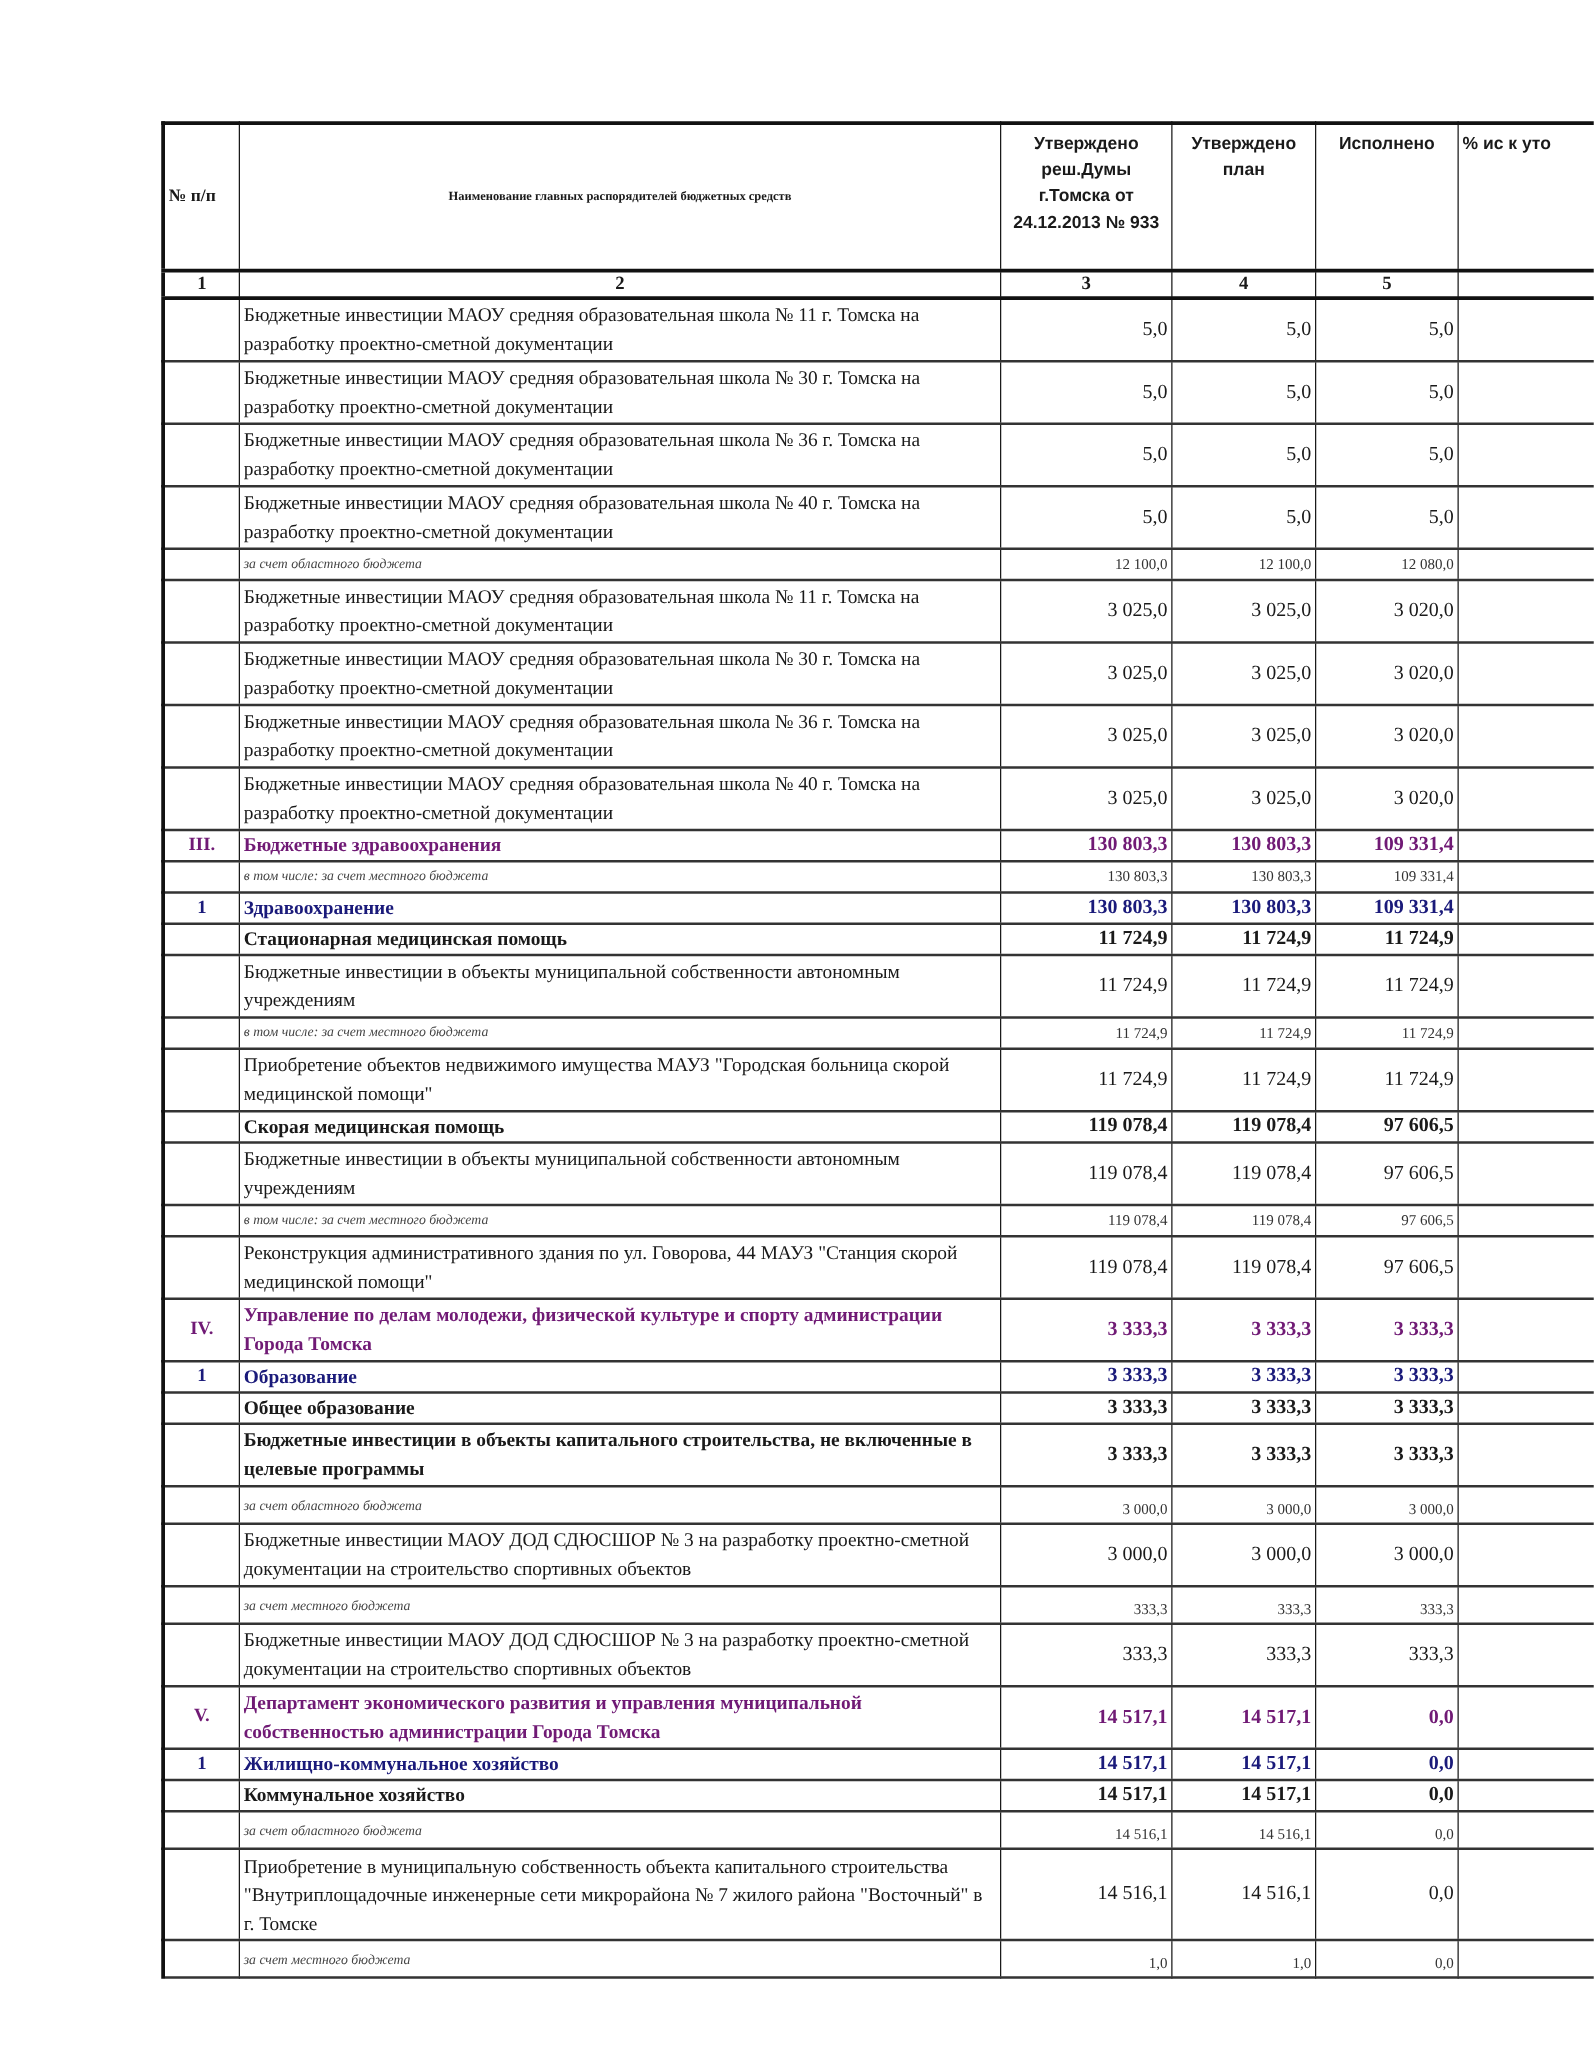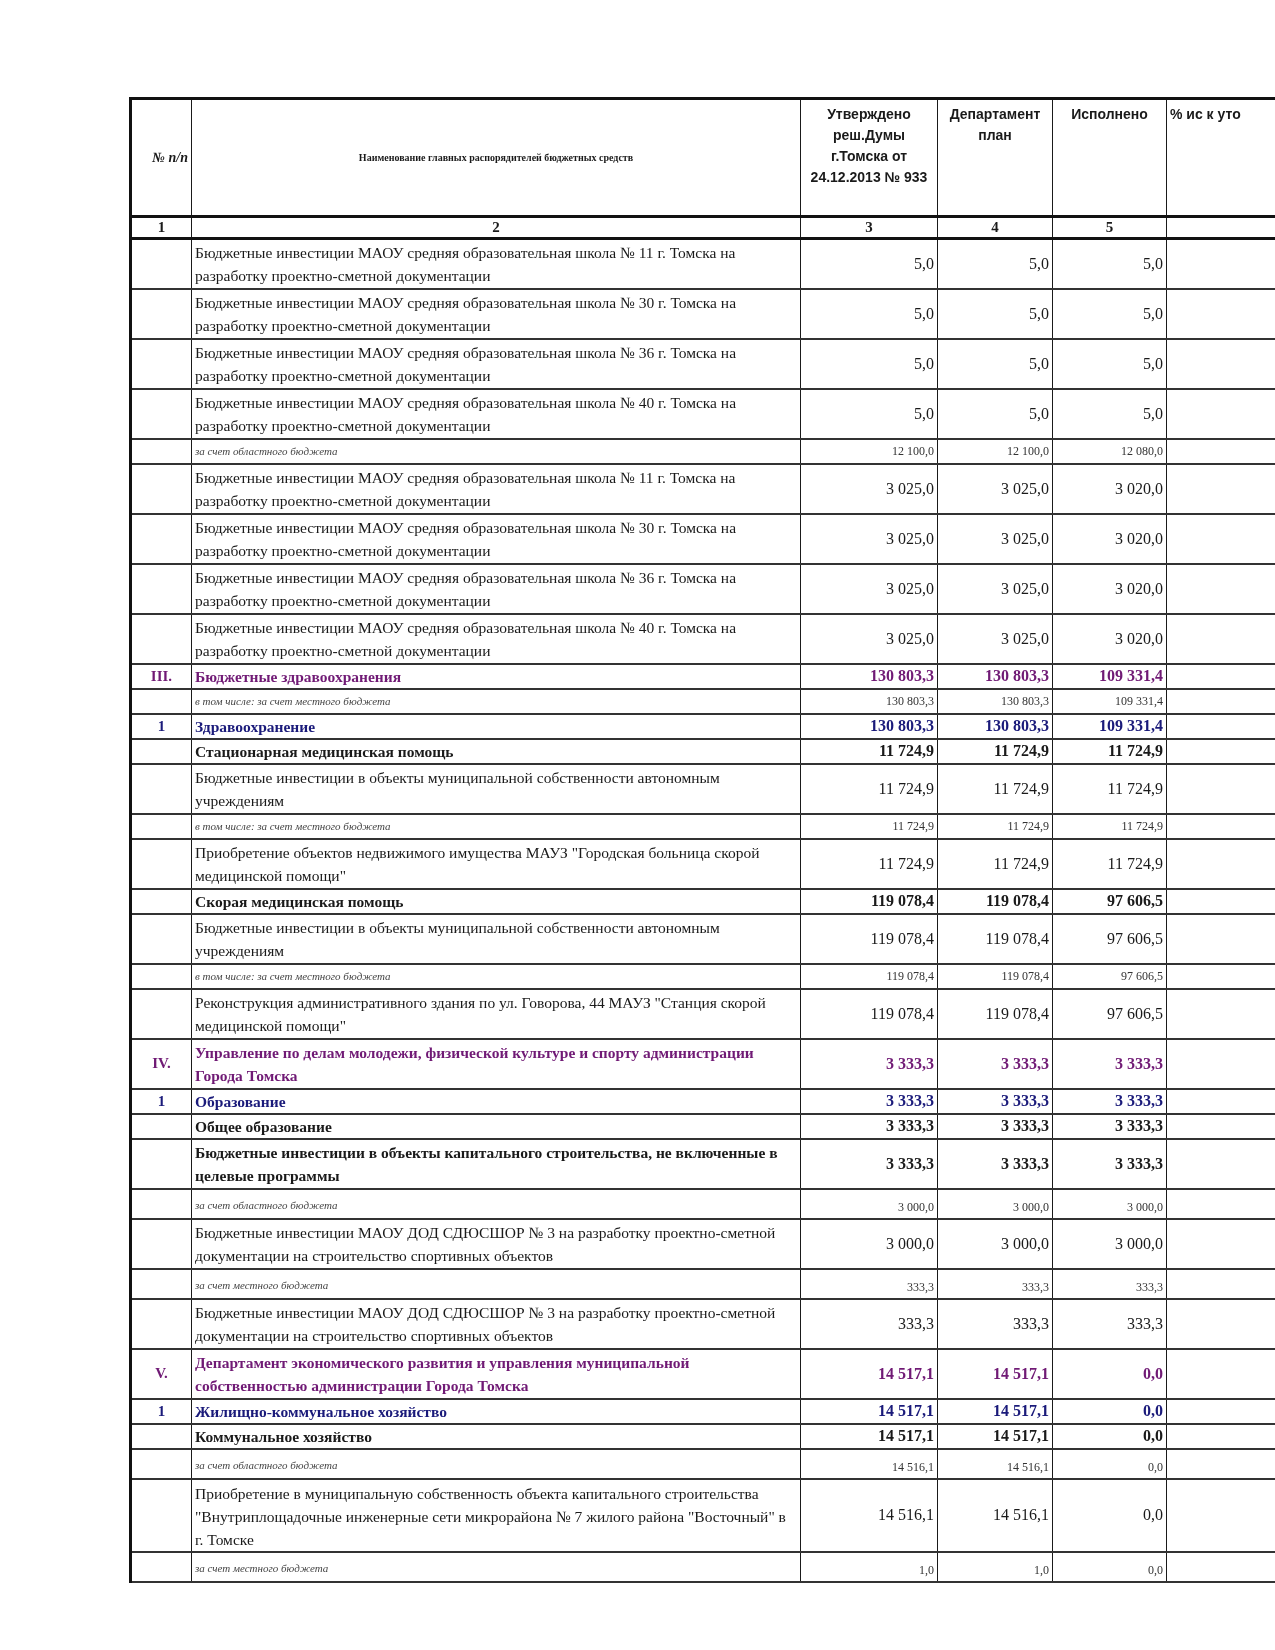--- a/index.html
+++ b/index.html
@@ -21,21 +21,21 @@
   .sheet tr { border-bottom: 2px solid #333; }
   col.c1 { width: 61px; }
   col.c2 { width: 609px; }
   col.c3 { width: 137px; }
   col.c4 { width: 115px; }
   col.c5 { width: 114px; }
   col.c6 { width: 124px; }
   .sheet { border-left: 3px solid #111; border-top: 3px solid #111; }
 
   th.hname { font-family: "Liberation Serif", serif; font-weight: bold; font-size: 10px; text-align: center; }
-  th.hnum  { font-family: "Liberation Serif", serif; font-weight: bold; font-size: 14px; text-align: right; line-height: 18px; font-style: italic; }
+  th.hnum  { font-family: "Liberation Serif", serif; font-weight: bold; font-size: 14px; text-align: left; line-height: 18px; }
   th.hcol  { font-family: "Liberation Sans", sans-serif; font-weight: bold; font-size: 14px; text-align: center; vertical-align: top; line-height: 21px; padding-top: 4px; }
   th.hpct  { text-align: left; white-space: nowrap; }
   tr.head { height: 118px; border-bottom: 3px solid #111; }
   tr.colnums { height: 22px; border-bottom: 3px solid #111; }
   tr.colnums td { text-align: center; font-weight: bold; font-size: 15px; }
 
   .num { text-align: right; font-size: 16px; padding-right: 2px; }
   .txt { font-size: 15.5px; line-height: 23px; }
   .idx { text-align: center; font-weight: bold; font-size: 15px; }
 
@@ -66,21 +66,21 @@
       <col class="c3">
       <col class="c4">
       <col class="c5">
       <col class="c6">
   </colgroup>
   <thead>
     <tr class="head">
       <th class="hnum">№ п/п</th>
       <th class="hname">Наименование главных распорядителей бюджетных средств</th>
       <th class="hcol">Утверждено реш.Думы г.Томска от 24.12.2013 № 933</th>
-      <th class="hcol">Департамент план</th>
+      <th class="hcol">Утверждено план</th>
       <th class="hcol">Исполнено</th>
       <th class="hcol hpct">% ис к уто</th>
     </tr>
     <tr class="colnums">
       <td>1</td>
       <td>2</td>
       <td>3</td>
       <td>4</td>
       <td>5</td>
       <td></td>

